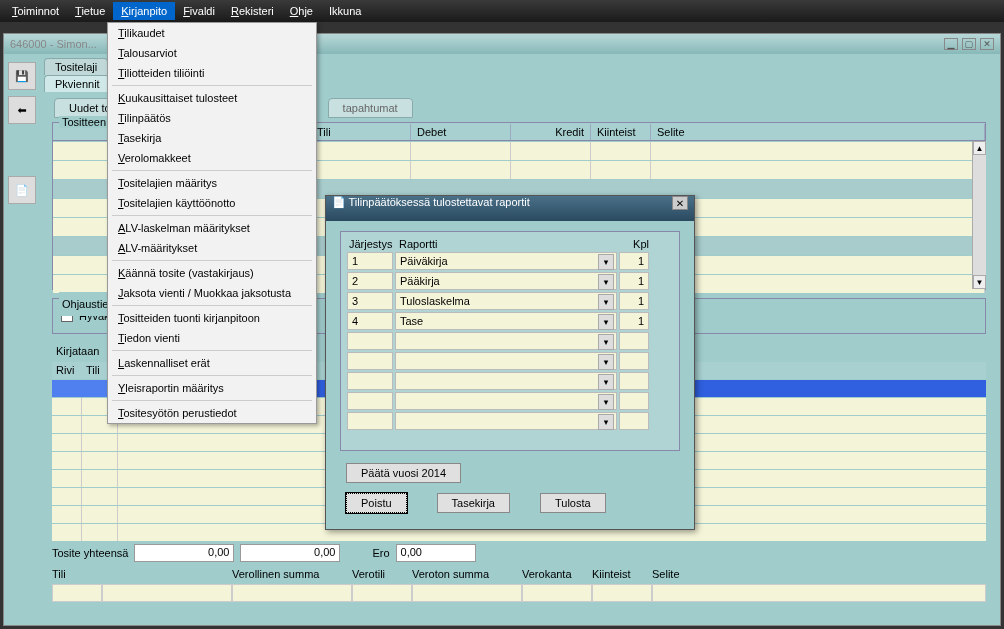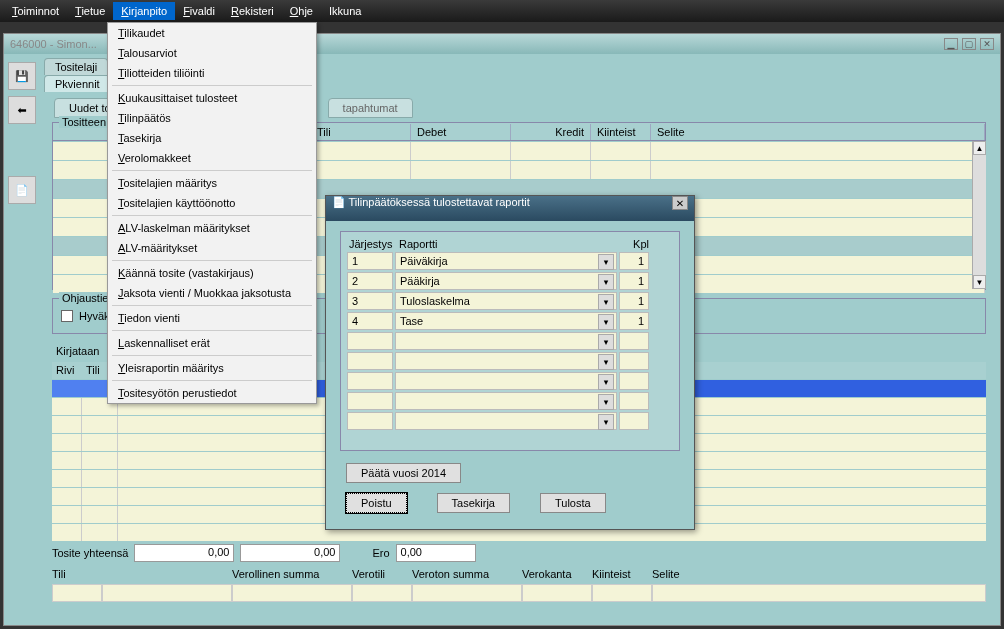--- a/index.html
+++ b/index.html
@@ -208,21 +208,21 @@
             <div class="gc" style="flex:1"></div>
           </div>
       </div>
       <div class="scrollbar-v">
         <div class="scroll-up">▲</div>
         <div class="scroll-down">▼</div>
       </div>
     </div>
 
     <div class="ohjaus">
-      <span style="position:absolute;left:6px;top:-7px;background:#a0cccc;padding:0 3px">Ohjaustie</span>
+      <span style="position:absolute;left:6px;top:-7px;background:#a0cccc;padding:6px 3px">Ohjaustie</span>
       <span class="chk"></span>
       <span>Hyväk</span>
     </div>
 
     <div class="kirjataan">Kirjataan</div>
 
     <div class="lower-grid-wrap">
       <div class="lg-row head">
         <div style="width:30px;padding:2px 4px">Rivi</div>
         <div style="width:36px;padding:2px 4px">Tili</div>
@@ -322,20 +322,21 @@
   <div class="dd-sep"></div>
   <div class="dd-item"><span class="ul">T</span><span>ositelajien määritys</span></div>
   <div class="dd-item"><span class="ul">T</span><span>ositelajien käyttöönotto</span></div>
   <div class="dd-sep"></div>
   <div class="dd-item"><span class="ul">A</span><span>LV-laskelman määritykset</span></div>
   <div class="dd-item"><span class="ul">A</span><span>LV-määritykset</span></div>
   <div class="dd-sep"></div>
   <div class="dd-item"><span class="ul">K</span><span>äännä tosite (vastakirjaus)</span></div>
   <div class="dd-item"><span class="ul">J</span><span>aksota vienti / Muokkaa jaksotusta</span></div>
   <div class="dd-sep"></div>
+  <div class="dd-item"><span class="ul">T</span><span>ositteiden tuonti kirjanpitoon</span></div>
   <div class="dd-item"><span class="ul">T</span><span>iedon vienti</span></div>
   <div class="dd-sep"></div>
   <div class="dd-item"><span class="ul">L</span><span>askennalliset erät</span></div>
   <div class="dd-sep"></div>
   <div class="dd-item"><span class="ul">Y</span><span>leisraportin määritys</span></div>
   <div class="dd-sep"></div>
   <div class="dd-item"><span class="ul">T</span><span>ositesyötön perustiedot</span></div>
 </div>
 
 <div class="dialog">

